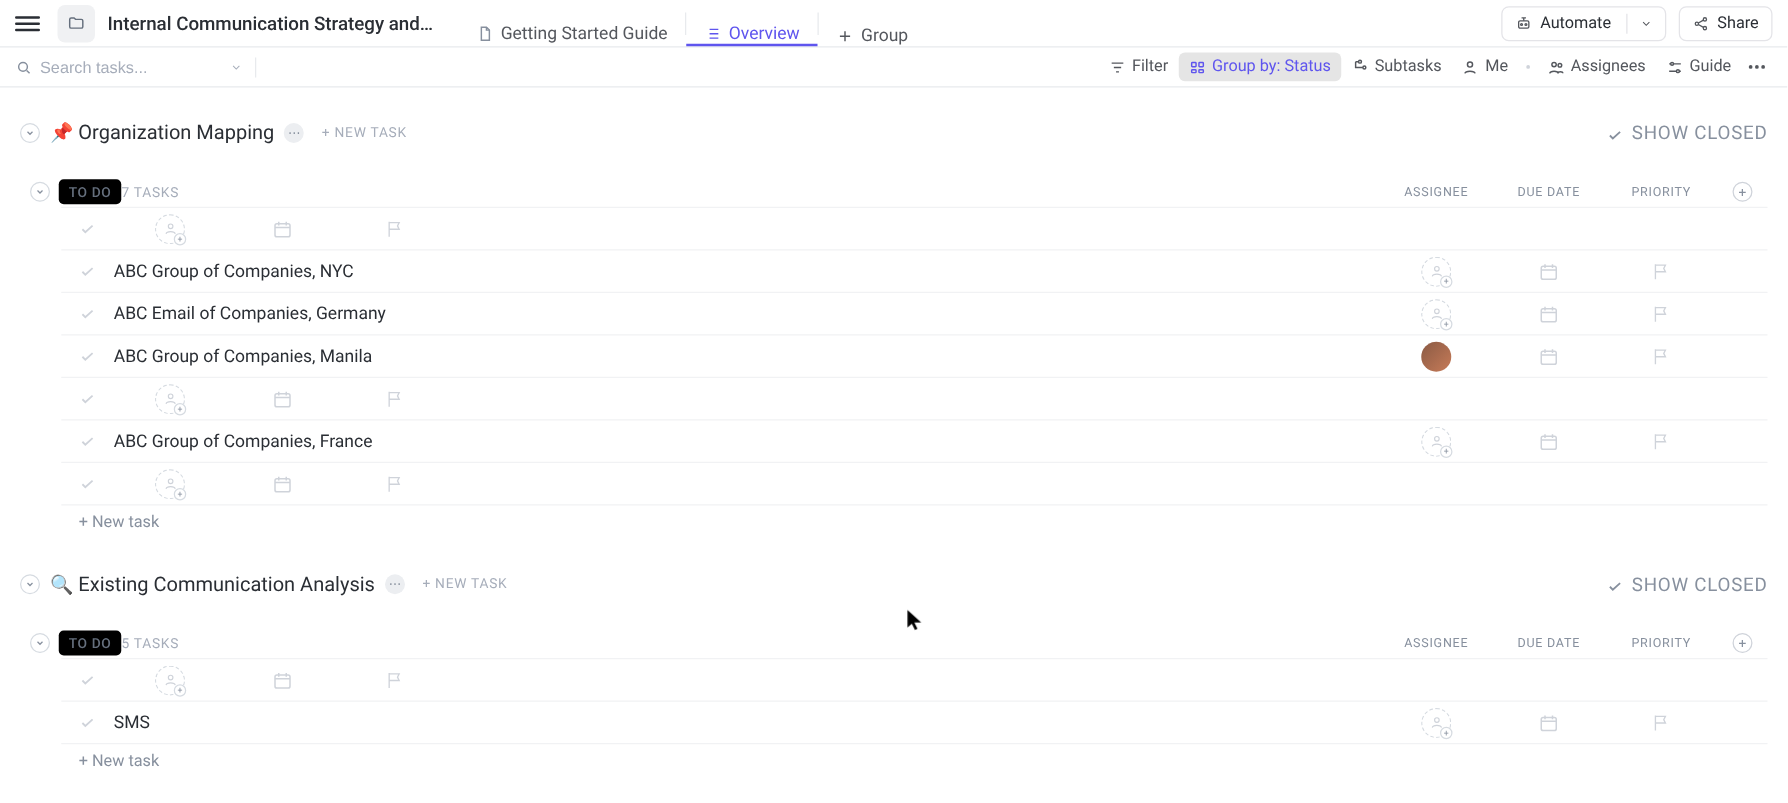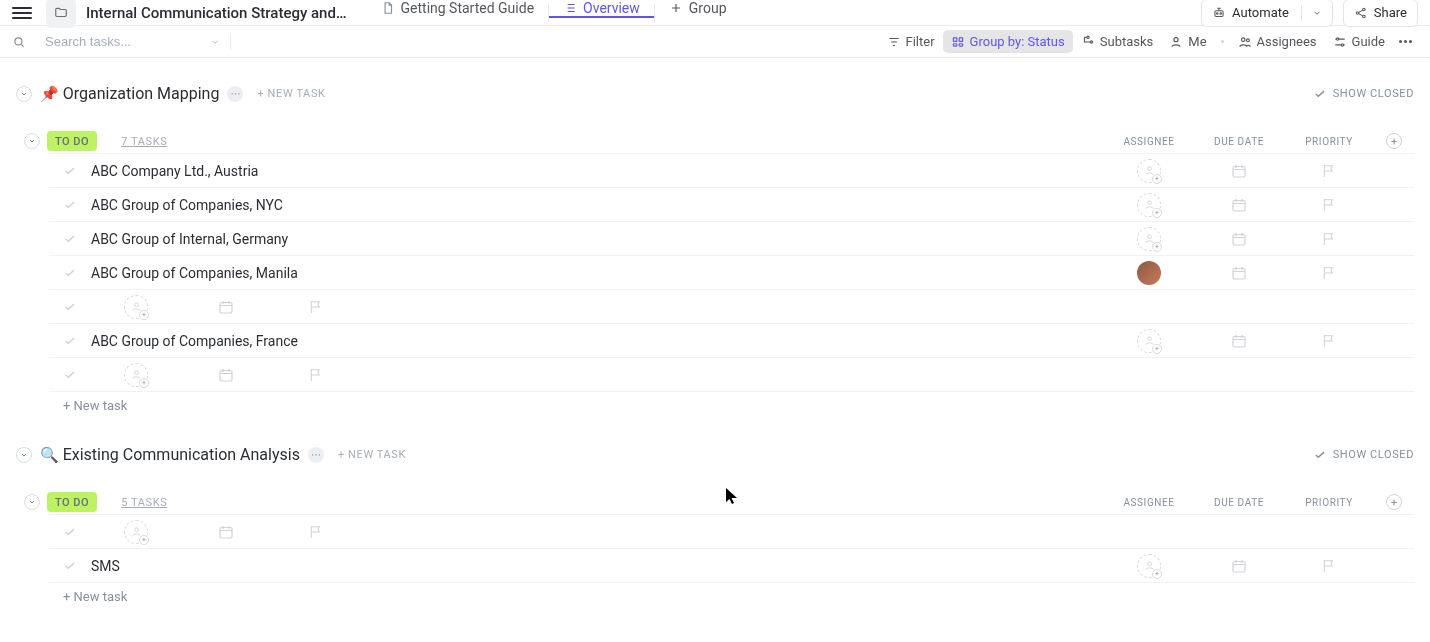--- a/index.html
+++ b/index.html
@@ -1,58 +1,58 @@
 <!DOCTYPE html>
 <html><head>
 <meta charset="utf-8">
 <style>
   * { box-sizing: border-box; margin: 0; padding: 0; }
   html, body { width: 1430px; height: 642px; font-family: -apple-system, BlinkMacSystemFont, "Segoe UI", Roboto, Helvetica, Arial, sans-serif; font-size: 13px; color: #2a2e34; background: #fff; overflow: hidden; }
   .icon-svg { width: 14px; height: 14px; display: inline-block; vertical-align: middle; }
-  .header { display: flex; align-items: center; height: 26px; border-bottom: 1px solid #e8eaed; padding: 0 12px; }
+  .header { display: flex; align-items: center; height: 38px; border-bottom: 1px solid #e8eaed; padding: 0 12px; }
   .hamburger { width: 20px; height: 20px; display: flex; flex-direction: column; justify-content: center; gap: 3px; cursor: pointer; }
   .hamburger span { display: block; height: 2px; background: #2a2e34; border-radius: 1px; }
   .folder-btn { width: 30px; height: 30px; border-radius: 6px; background: #f0f1f3; display: flex; align-items: center; justify-content: center; margin-left: 14px; cursor: pointer; }
   .page-title { font-size: 15px; font-weight: 500; margin-left: 10px; white-space: nowrap; overflow: hidden; text-overflow: ellipsis; max-width: 270px; }
-  .tabs { display: flex; align-items: flex-start; height: 100%; margin-left: 20px; }
+  .tabs { display: flex; align-items: flex-end; height: 100%; margin-left: 20px; }
   .tab { display: flex; align-items: center; gap: 6px; padding: 0 14px; font-size: 14px; color: #54575d; cursor: pointer; border-bottom: 2px solid transparent; }
   .tab.active { color: #5f55ee; border-bottom: 2px solid #5f55ee; }
   .tab-sep { width: 1px; height: 18px; background: #e8eaed; align-self: center; }
   .add-view { display: flex; align-items: center; gap: 6px; padding: 0 14px; font-size: 14px; color: #54575d; cursor: pointer; }
   .spacer { flex: 1; }
   .btn { display: flex; align-items: center; gap: 6px; height: 28px; padding: 0 10px; border-radius: 6px; border: 1px solid #e4e4e8; background: #fff; font-size: 13px; color: #2a2e34; cursor: pointer; }
   .btn + .btn { margin-left: 10px; }
   .btn .chev-sep { width: 1px; height: 16px; background: #e4e4e8; margin: 0 4px 0 6px; }
   .subheader { display: flex; align-items: center; height: 32px; border-bottom: 1px solid #e8eaed; padding: 0 12px; }
-  .search-wrap { display: flex; align-items: center; gap: 19px; color: #87909e; }
+  .search-wrap { display: flex; align-items: center; gap: 6px; color: #87909e; }
   .search-input { border: none; outline: none; font-size: 13px; color: #2a2e34; width: 140px; background: transparent; }
   .search-input::placeholder { color: #a6adba; }
   .chev-small { margin-left: 6px; color: #a6adba; }
   .vline { width: 1px; height: 16px; background: #e8eaed; margin: 0 10px; }
   .sh-spacer { flex: 1; }
   .sh-item { display: flex; align-items: center; gap: 5px; font-size: 13px; color: #54575d; cursor: pointer; padding: 4px 8px; border-radius: 5px; }
   .sh-item.active { background: #e5e5e5; color: #5f55ee; }
   .dot-sep { width: 3px; height: 3px; border-radius: 50%; background: #cfd3da; margin: 0 6px; }
   .more-dots { display: flex; gap: 2px; padding: 4px 6px; cursor: pointer; }
   .more-dots span { width: 3px; height: 3px; background: #54575d; border-radius: 50%; }
   .content { height: calc(642px - 41px - 32px); overflow-y: auto; padding-bottom: 40px; }
   .section { padding: 0 16px; }
   .list-header { display: flex; align-items: center; margin-top: 22px; padding: 4px 0; }
   .collapse-chev { width: 16px; height: 16px; border-radius: 50%; border: 1px solid #d6dbe1; display: flex; align-items: center; justify-content: center; color: #87909e; margin-right: 8px; cursor: pointer; }
   .list-emoji { font-size: 15px; margin-right: 4px; }
   .list-title { font-size: 16px; font-weight: 400; }
   .info-dot { width: 16px; height: 16px; border-radius: 50%; background: #eceef1; display: flex; align-items: center; justify-content: center; margin-left: 8px; color: #87909e; font-size: 10px; cursor: pointer; }
   .new-task-head { margin-left: 14px; font-size: 11px; letter-spacing: .6px; color: #a6adba; cursor: pointer; }
   .lh-spacer { flex: 1; }
-  .show-closed { display: flex; align-items: flex-start; gap: 6px; font-size: 11px; letter-spacing: .6px; color: #87909e; cursor: pointer; }
+  .show-closed { display: flex; align-items: flex-end; gap: 6px; font-size: 15px; letter-spacing: .6px; color: #87909e; cursor: pointer; }
   .group-block { margin: 22px 0 0 32px; border-left: 1px solid transparent; }
   .group-header { display: flex; align-items: center; height: 24px; }
   .gh-collapse { width: 16px; height: 16px; border-radius: 50%; border: 1px solid #d6dbe1; display: flex; align-items: center; justify-content: center; color: #87909e; margin-right: 7px; cursor: pointer; margin-left: -25px; }
-  .status-pill { background: #bef264; color: #656f7d; font-size: 11px; letter-spacing: .5px; font-weight: 500; padding: 4px 8px 3px 8px; border-radius: 4px; }
-  .task-count { font-size: 11px; color: #a6adba; letter-spacing: .6px; margin-left: 24px; text-decoration: underline; }
+  .status-pill { background: #000000; color: #656f7d; font-size: 11px; letter-spacing: .5px; font-weight: 500; padding: 4px 8px 3px 8px; border-radius: 4px; }
+  .task-count { font-size: 11px; color: #a6adba; letter-spacing: .6px; margin-left: 0; }
   .gh-spacer { flex: 1; }
   .col-head { font-size: 10px; letter-spacing: .6px; color: #87909e; text-align: center; }
   .col { width: 90px; display:flex; justify-content:center; align-items:center; }
   .col-add { width: 40px; display:flex; justify-content:center; }
   .add-col-btn { width: 16px; height: 16px; border-radius: 50%; border: 1px solid #cfd3da; display: flex; align-items: center; justify-content: center; color: #87909e; cursor: pointer; font-size: 11px; }
   .task-row { display: flex; align-items: center; height: 34px; border-top: 1px solid #f1f2f4; }
   .task-row:last-child { }
   .task-check { color: #cfd3da; margin: 0 14px 0 14px; width: 14px; display:flex; }
   .task-name { flex: 1; font-size: 14px; color: #2a2e34; }
   .assignee-slot { position: relative; width: 24px; height: 24px; }
@@ -234,21 +234,20 @@
           <span class="col-add">
             <span class="add-col-btn">+</span>
           </span>
         </div>
         <div class="task-row">
           <span class="task-check">
             <svg class="icon-svg" viewBox="0 0 24 24" fill="none" stroke="currentColor" stroke-width="2.5">
               <path d="M5 12l4 4L19 7"></path>
             </svg>
           </span>
-          <span class="task-name">ABC Company Ltd., Austria</span>
           <span class="col">
             <div class="assignee-dashed">
               <svg style="width:11px;height:11px" viewBox="0 0 24 24" fill="none" stroke="currentColor" stroke-width="2">
                 <circle cx="12" cy="8" r="4"></circle>
                 <path d="M4 21c1-5 15-5 16 0"></path>
               </svg>
               <span class="plus-badge">+</span>
             </div>
           </span>
           <span class="col date-slot">
@@ -292,21 +291,21 @@
             </svg>
           </span>
           <span class="col-add"></span>
         </div>
         <div class="task-row">
           <span class="task-check">
             <svg class="icon-svg" viewBox="0 0 24 24" fill="none" stroke="currentColor" stroke-width="2.5">
               <path d="M5 12l4 4L19 7"></path>
             </svg>
           </span>
-          <span class="task-name">ABC Group of Internal, Germany</span>
+          <span class="task-name">ABC Email of Companies, Germany</span>
           <span class="col">
             <div class="assignee-dashed">
               <svg style="width:11px;height:11px" viewBox="0 0 24 24" fill="none" stroke="currentColor" stroke-width="2">
                 <circle cx="12" cy="8" r="4"></circle>
                 <path d="M4 21c1-5 15-5 16 0"></path>
               </svg>
               <span class="plus-badge">+</span>
             </div>
           </span>
           <span class="col date-slot">

